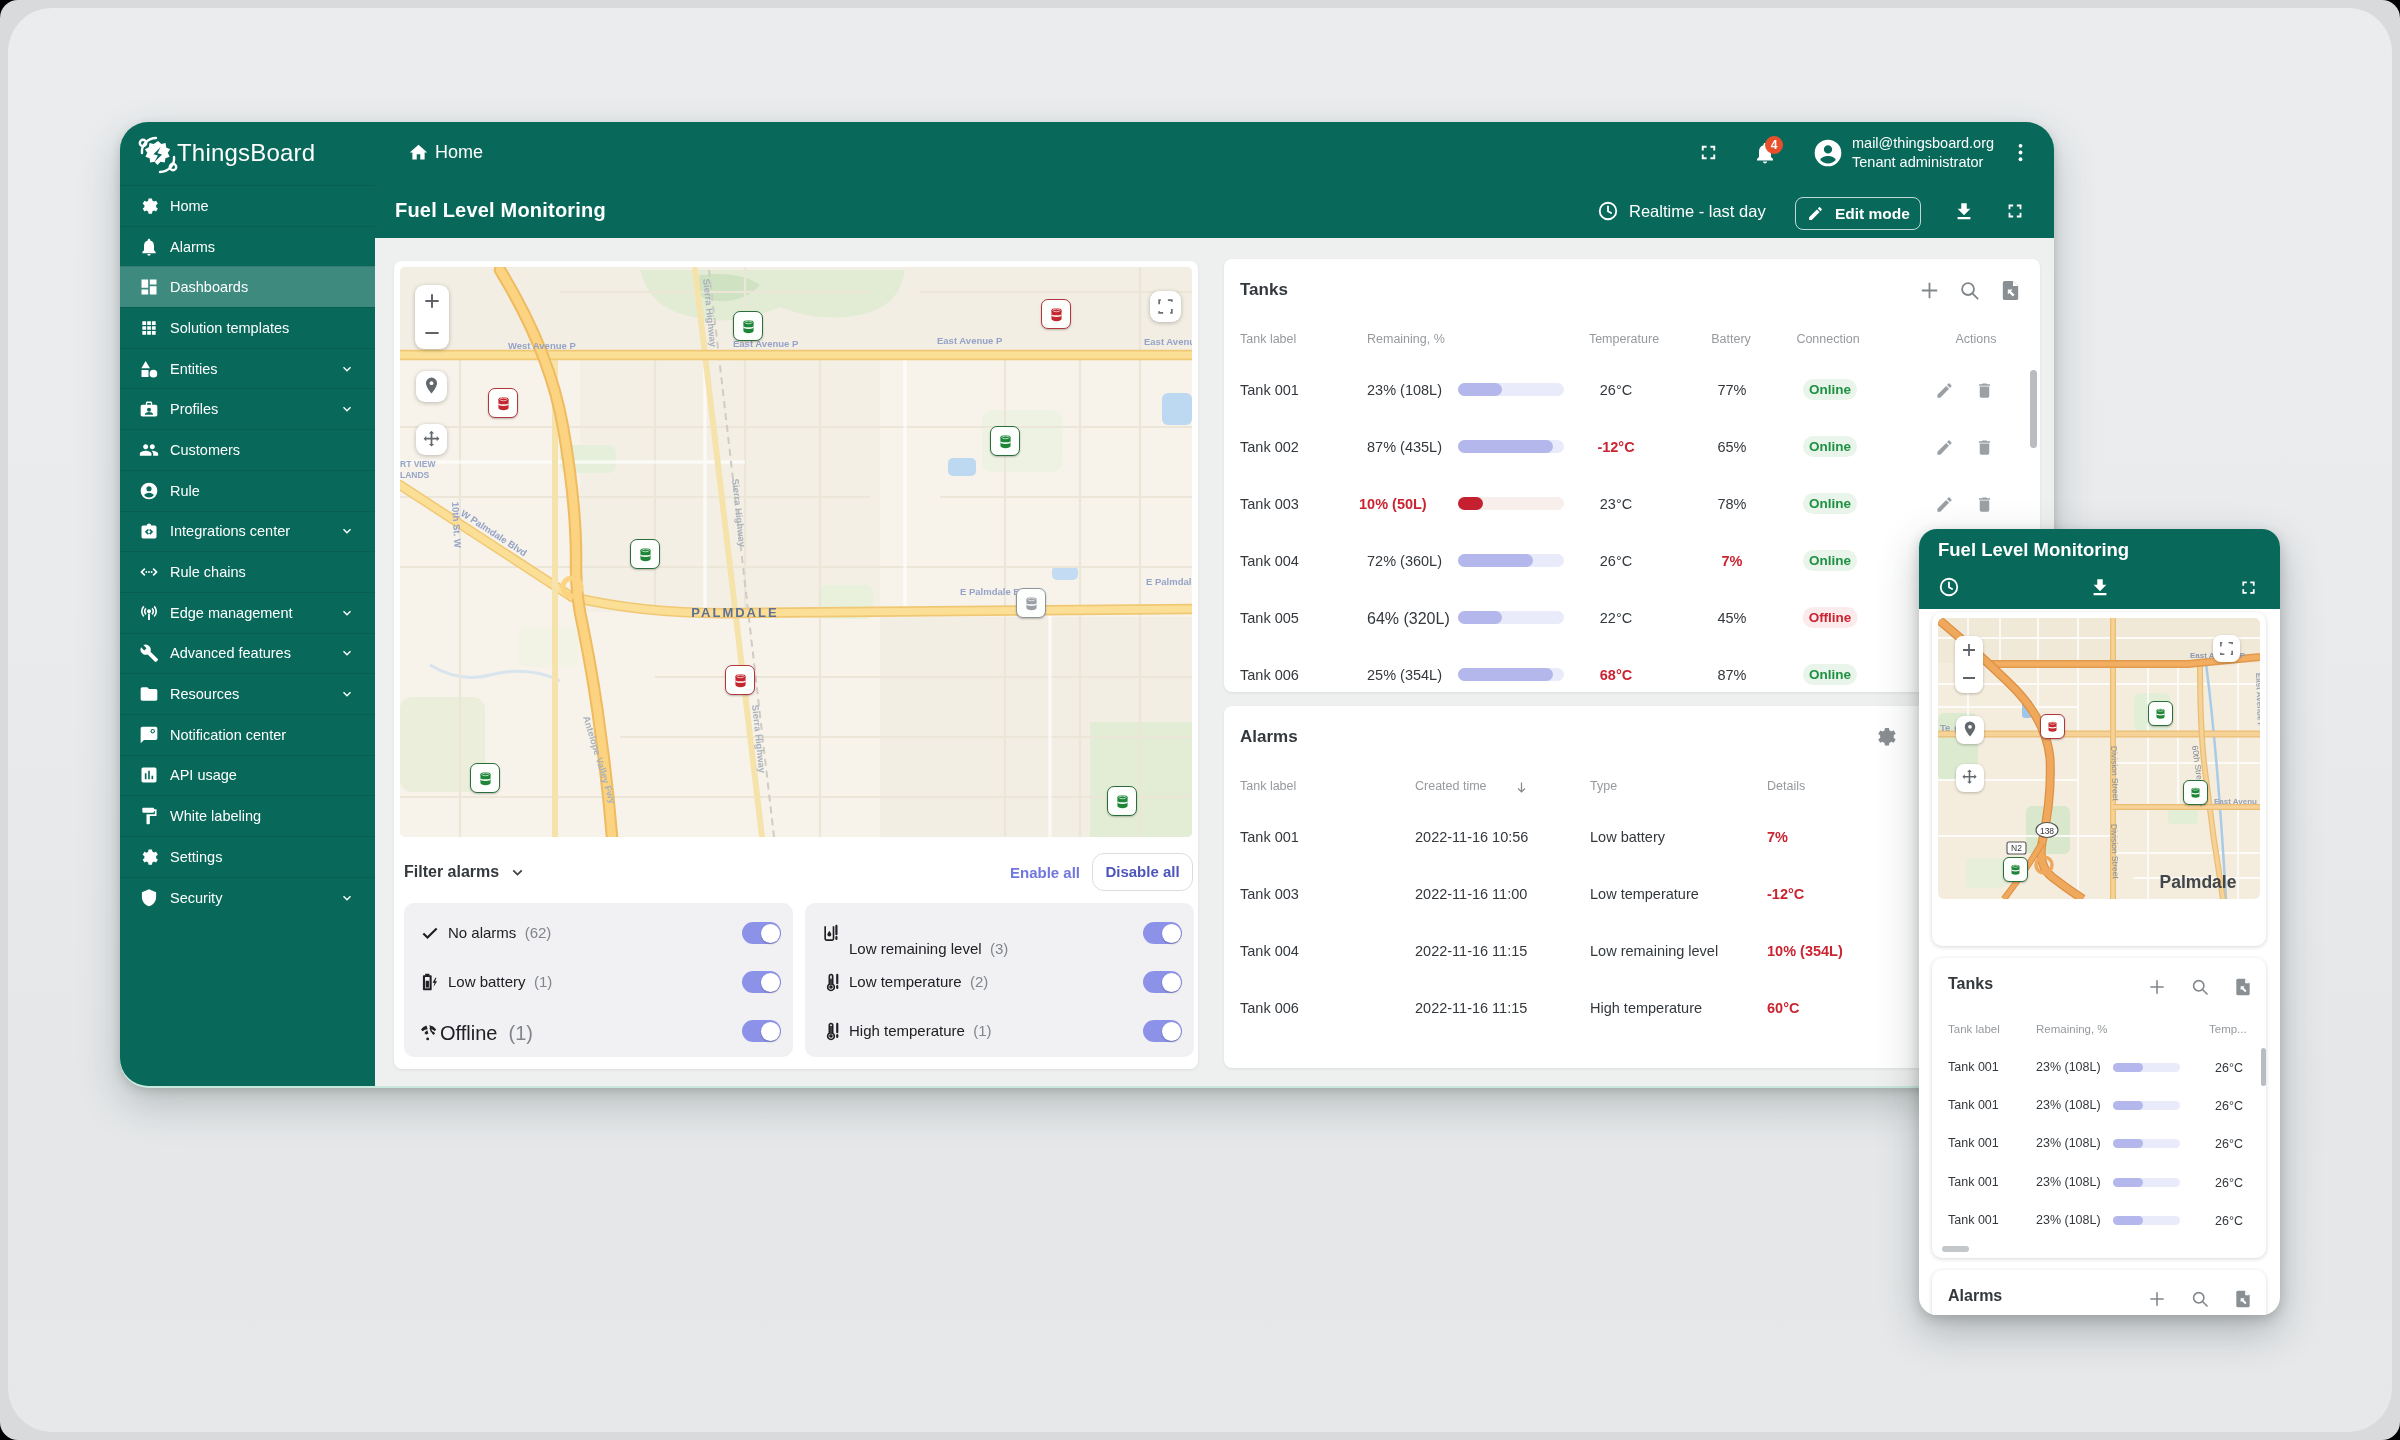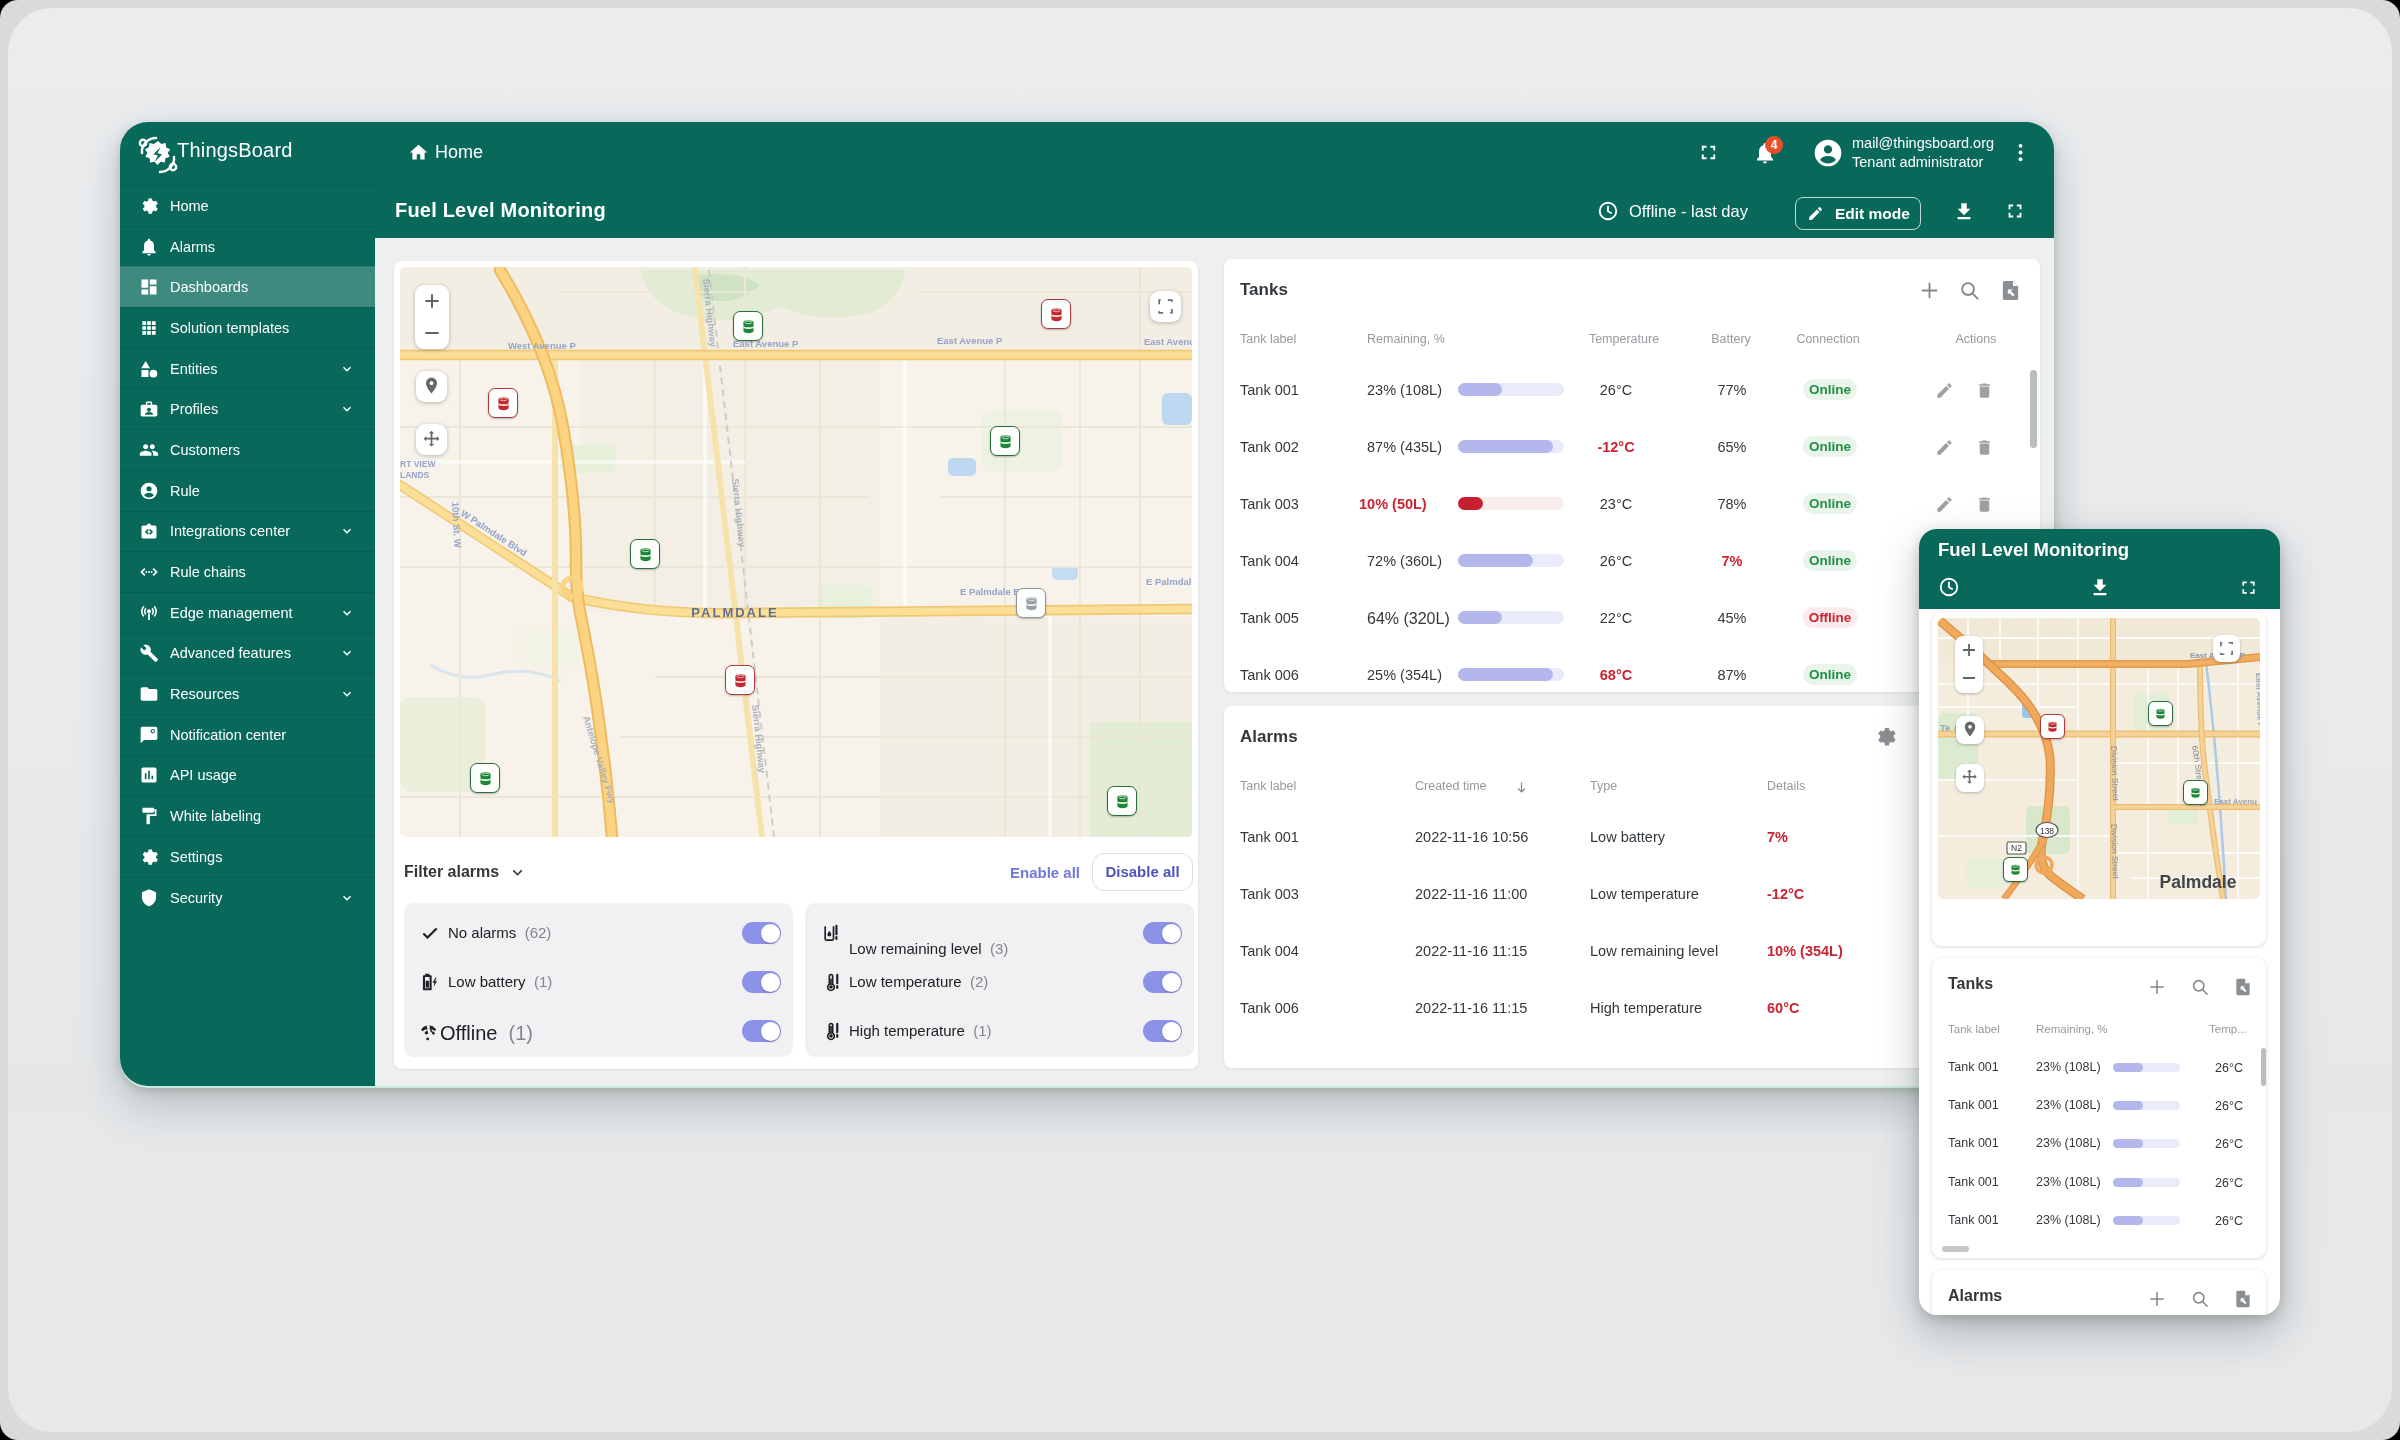--- a/index.html
+++ b/index.html
@@ -11,21 +11,21 @@
 
   
   .win { position:absolute; left:120px; top:122px; width:1934px; height:964px;
          background:#08695b; border-radius:28px; overflow:hidden;
          box-shadow:0 2px 0 rgba(205,238,226,0.9), 0 18px 40px rgba(60,80,75,0.28), 0 4px 10px rgba(60,90,80,0.25); }
 
   
   .sidebar { position:absolute; left:0; top:0; width:255px; height:964px; }
   .logo { position:absolute; left:0; top:0; width:255px; height:63px; }
   .logo svg { position:absolute; left:16px; top:11px; }
-  .logo .lt { position:absolute; left:57px; top:17px; font-size:20px; color:#fff; letter-spacing:0.2px; }
+  .logo .lt { position:absolute; left:57px; top:17px; font-size:24px; color:#fff; letter-spacing:0.2px; }
   .menu { position:absolute; left:0; top:63px; width:255px; }
   .mi { position:relative; height:40.7px; color:#fff; border-top:1px solid rgba(0,0,0,0.10); }
   .mi .ic { position:absolute; left:19px; top:50%; transform:translateY(-50%); width:20px; height:20px; }
   .mi .tx { position:absolute; left:50px; top:50%; transform:translateY(-50%); font-size:14.5px; white-space:nowrap; }
   .mi .ch { position:absolute; right:21px; top:50%; transform:translateY(-50%); width:14px; height:14px; }
   .mi.sel { background:rgba(255,255,255,0.22); }
 
   
   .tb1 { position:absolute; left:255px; top:0; width:1679px; height:60px; color:#fff; }
   .tb2 { position:absolute; left:255px; top:60px; width:1679px; height:56px; color:#fff; }
@@ -247,21 +247,21 @@
         <circle cx="12" cy="12" r="2"></circle>
         <circle cx="12" cy="19" r="2"></circle>
       </svg>
   </div>
   <div class="tb2" id="tb2">
     <div class="abs" style="left:20px;top:17px;font-size:20px;font-weight:bold;letter-spacing:0.2px;">Fuel Level Monitoring</div>
     <svg class="abs" style="left:1222px;top:18px" width="22" height="22" viewBox="0 0 24 24" fill="none" stroke="#fff" stroke-width="2">
         <circle cx="12" cy="12" r="9"></circle>
         <path d="M12 7v5.2l3.4 2" stroke-linecap="round"></path>
       </svg>
-    <div class="abs" style="left:1254px;top:20px;font-size:16.5px;">Offline - last day</div>
+    <div class="abs" style="left:1254px;top:20px;font-size:16.5px;">Realtime - last day</div>
     <div class="abs" style="left:1420px;top:15px;width:126px;height:33px;border:1.5px solid rgba(255,255,255,0.75);border-radius:8px;">
       <svg class="abs" style="left:11px;top:7px" width="17" height="17" viewBox="0 0 24 24" fill="#fff">
           <path d="M3 17.25V21h3.75L17.8 9.94l-3.75-3.75L3 17.25zM20.7 7a1 1 0 000-1.4l-2.3-2.3a1 1 0 00-1.4 0l-1.8 1.8 3.75 3.75L20.7 7z"></path>
         </svg>
       <div class="abs" style="left:39px;top:7px;font-size:15.5px;font-weight:bold;white-space:nowrap;">Edit mode</div>
     </div>
     <svg class="abs" style="left:1578px;top:18px" width="22" height="22" viewBox="0 0 24 24" fill="#fff">
         <path d="M19 9.5h-4v-6H9v6H5l7 7 7-7zM5 18.5v2.5h14v-2.5H5z"></path>
       </svg>
     <svg class="abs" style="left:1629px;top:18px" width="22" height="22" viewBox="0 0 24 24" fill="#fff">

